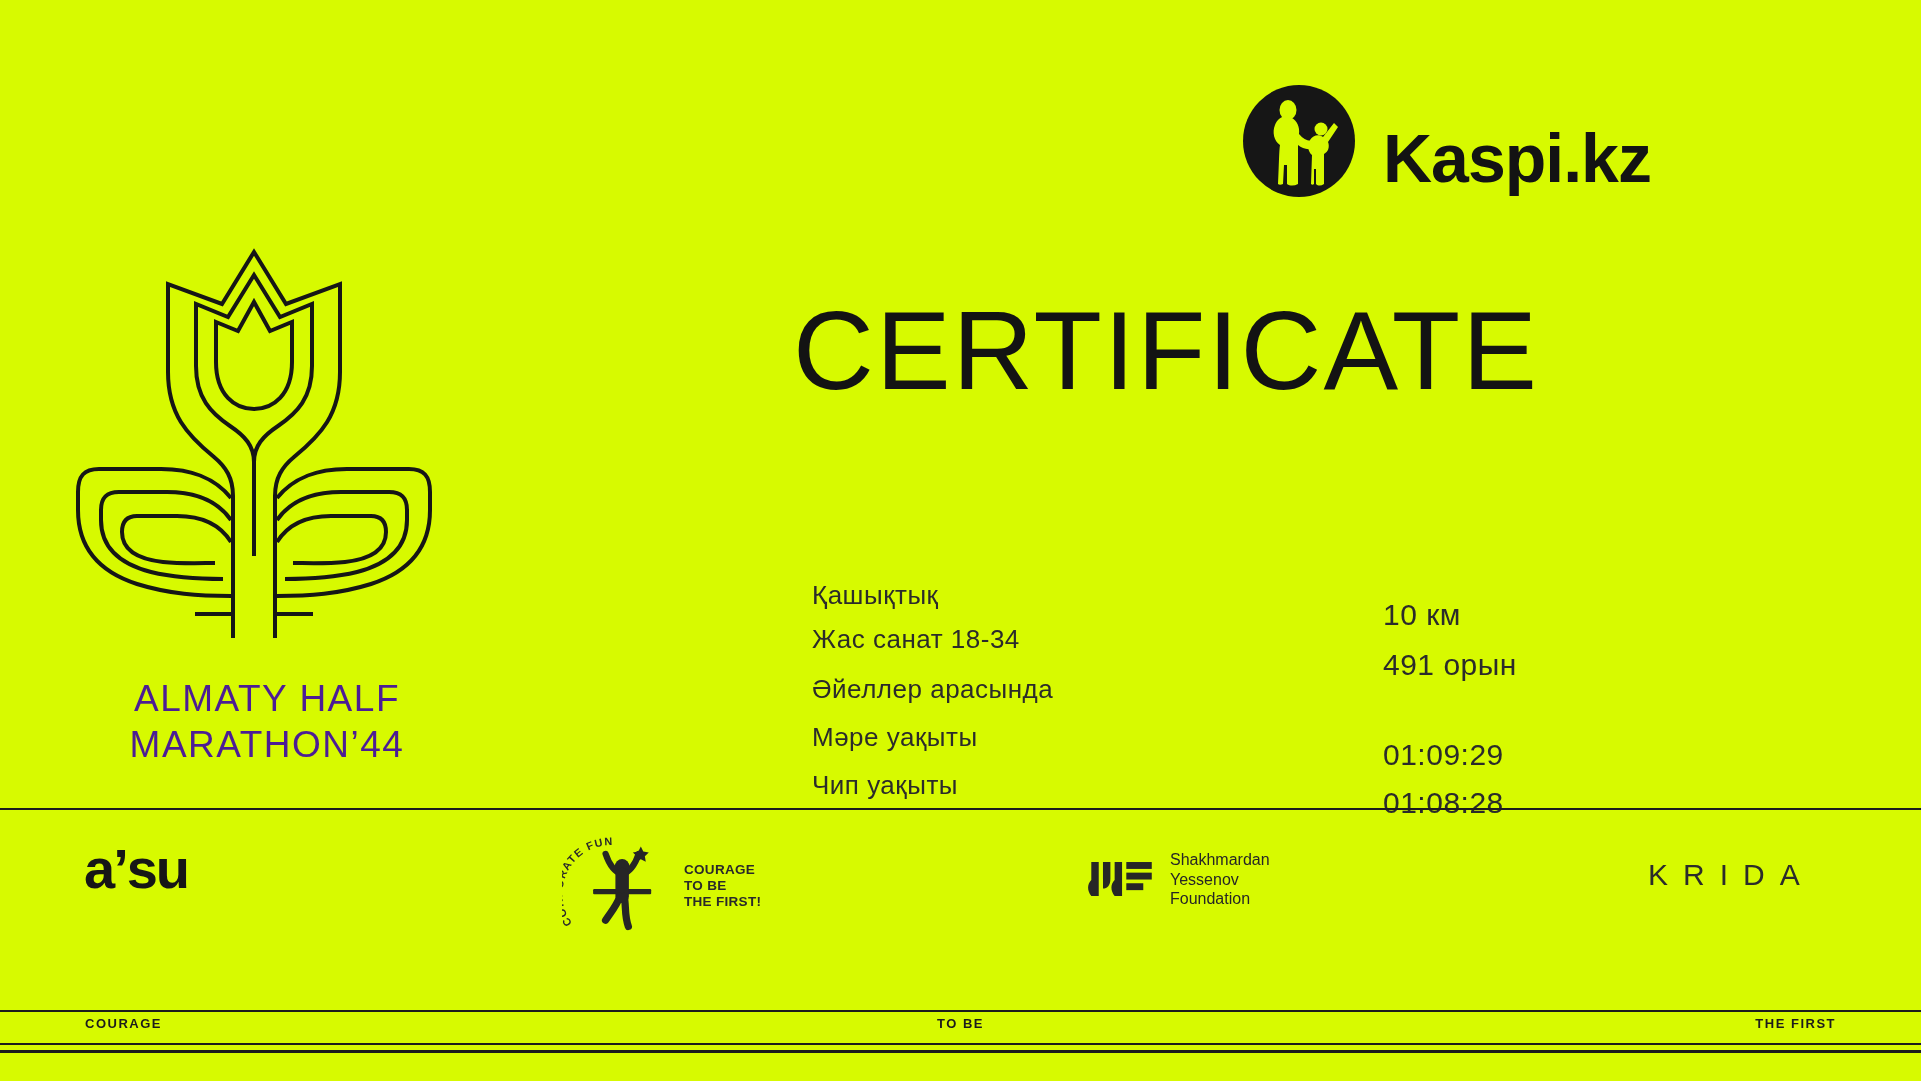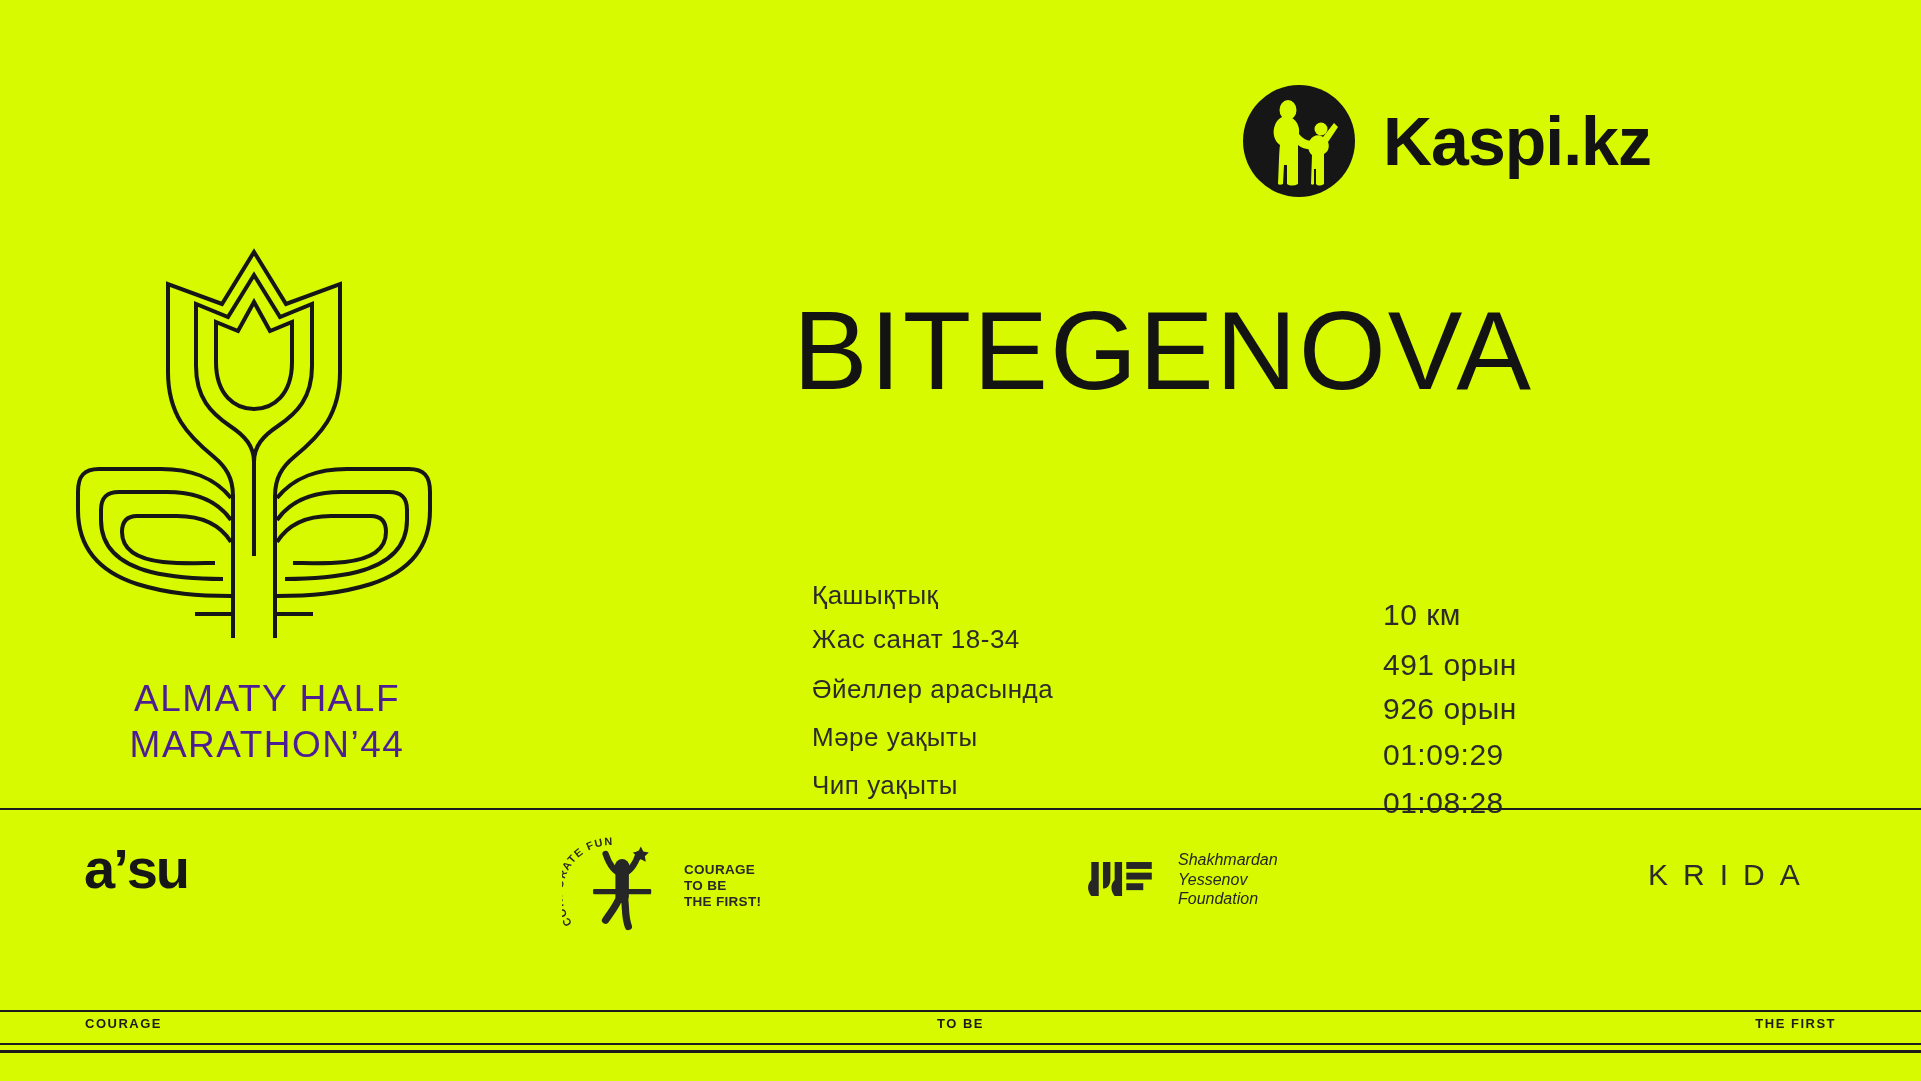--- a/index.html
+++ b/index.html
@@ -7,21 +7,21 @@
     position:relative;
     width:1921px;height:1081px;
     background:#D7FA00;
     overflow:hidden;
     font-family:"Liberation Sans", sans-serif;
     color:#161616;
   }
   .abs{position:absolute;}
 
   
-  .kaspi-row{left:1243px;top:85px;height:112px;display:flex;align-items:center;gap:28px;}
+  .kaspi-row{left:1243px;top:85px;height:112px;display:flex;align-items:flex-end;gap:28px;}
   .kaspi-word{font-size:68px;font-weight:700;letter-spacing:-1px;color:#131313;}
 
   
   .title{left:793px;top:286px;font-size:112px;font-weight:400;letter-spacing:2px;color:#131313;white-space:nowrap;}
   .recipient{left:810px;top:483px;font-size:34px;font-weight:700;letter-spacing:2px;color:#262626;white-space:nowrap;}
 
   
   .row-label{left:812px;width:540px;font-size:26px;letter-spacing:.5px;color:#2B2B2B;white-space:nowrap;}
   .row-value{left:1383px;width:420px;font-size:30px;letter-spacing:.5px;color:#2B2B2B;white-space:nowrap;margin-top:16px;}
 
@@ -33,21 +33,21 @@
   .line{left:0;width:1921px;background:#1c1c1c;}
   .line-a{top:808px;height:2px;}
   .line-b{top:1010px;height:2px;}
   .line-c{top:1043px;height:2px;}
   .line-d{top:1050px;height:3px;}
 
   
   .asu{left:84px;top:836px;font-size:56px;font-weight:700;letter-spacing:-2px;color:#161616;}
   .cf{left:562px;top:836px;display:flex;align-items:center;gap:10px;}
   .cf-text{font-size:13.5px;font-weight:600;line-height:16px;letter-spacing:.3px;color:#2a2a2a;}
-  .yf{left:1086px;top:850px;display:flex;align-items:center;gap:22px;font-style:italic;}
+  .yf{left:1086px;top:850px;display:flex;align-items:center;gap:14px;}
   .yf-text{font-size:16px;line-height:19.5px;color:#262626;}
   .krida{left:1648px;top:858px;font-size:30px;font-weight:400;letter-spacing:15px;color:#2b2b2b;white-space:nowrap;}
 
   
   .strip-item{top:1016px;font-size:13px;font-weight:700;letter-spacing:1.5px;color:#1c1c1c;}
   .strip-left{left:85px;}
   .strip-center{left:0;width:1921px;text-align:center;}
   .strip-right{right:85px;}
 </style>
 </head>
@@ -61,28 +61,27 @@
       <g fill="#D7FA00">
         <ellipse cx="45" cy="25" rx="8.5" ry="10"></ellipse>
         <path d="M35,99 C36,80 36,66 37,60 C31,56 29,47 32,40 C35,32 43,29 49,33 C54,36 57,42 56,49 C61,55 66,57 71,55 L75,60 C69,66 61,65 55,60 L55,99 C51,101 47,101 44,99 L44,80 L41,80 L40,99 C38,100 36,100 35,99 Z"></path>
         <circle cx="78" cy="44" r="6.5"></circle>
         <path d="M68,99 L69,70 C65,67 64,60 67,55 C70,50 76,49 80,52 L91,38 L95,42 L85,57 C87,62 85,67 81,69 L81,99 C78,101 75,101 73,99 L73,84 L71,84 L71,99 C70,100 69,100 68,99 Z"></path>
       </g>
     </svg>
     <div class="kaspi-word">Kaspi.kz</div>
   </div>
 
-  <div class="abs title">BITEGENOVA</div>
+  <div class="abs title">CERTIFICATE</div>
 
   <div class="abs row-label" style="top:580px">Қашықтық</div>
   <div class="abs row-value" style="top:582px">10 км</div>
   <div class="abs row-label" style="top:624px">Жас санат 18-34</div>
   <div class="abs row-value" style="top:632px">491 орын</div>
   <div class="abs row-label" style="top:674px">Әйеллер арасында</div>
-  <div class="abs row-value" style="top:676px">926 орын</div>
   <div class="abs row-label" style="top:722px">Мәре уақыты</div>
   <div class="abs row-value" style="top:722px">01:09:29</div>
   <div class="abs row-label" style="top:770px">Чип уақыты</div>
   <div class="abs row-value" style="top:770px">01:08:28</div>
 
   <svg class="abs tulip" width="358" height="396" viewBox="0 0 358 396" fill="none" stroke="#161616" stroke-width="4">
 
     <path d="M158,392 L158,250 C158,232 151,221 139,211 C112,189 93,168 93,126 L93,38 L147,58 L179,6 L211,58 L265,38 L265,126 C265,168 246,189 219,211 C207,221 200,232 200,250 L200,392"></path>
 
     <path d="M179,310 L179,216 C179,200 170,190 155,180 C136,167 121,152 121,120 L121,58 L153,71 L179,29 L205,71 L237,58 L237,120 C237,152 222,167 203,180 C188,190 179,200 179,216"></path>

